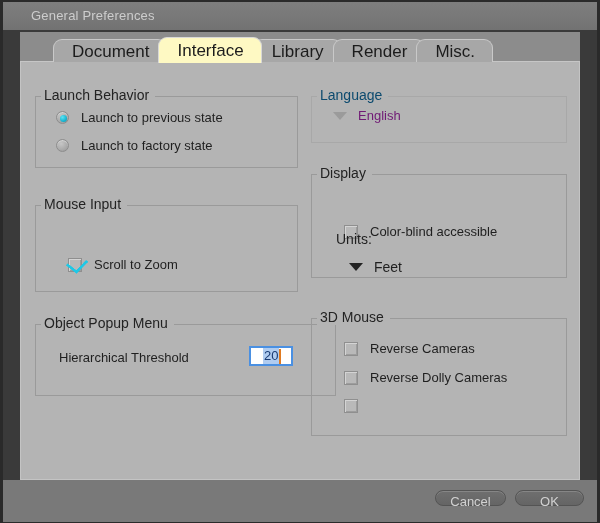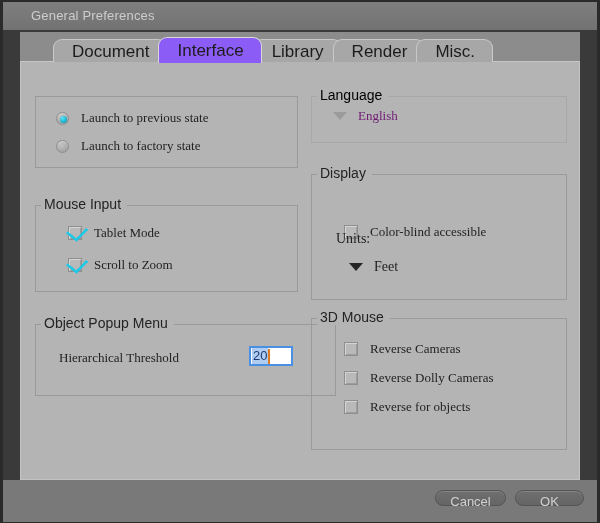--- a/index.html
+++ b/index.html
@@ -67,21 +67,21 @@
     background: #a7a7a7;
     border: 1px solid #c9c9c9;
     border-bottom: none;
     border-top-left-radius: 9px;
     border-top-right-radius: 9px;
     margin-right: -9px;
     text-align: center;
     white-space: nowrap;
   }
   .tab.active {
-    background: #8b5cf6;
+    background: #fef9c3;
     border-color: #d8d8d8;
     z-index: 5;
     height: 26px;
     line-height: 26px;
   }
   .tab-underline {
     position: absolute;
     left: 0; top: 29px;
     width: 560px;
     height: 2px;
@@ -112,34 +112,33 @@
     color: #232323;
     white-space: nowrap;
     z-index: 2;
   }
   .group-box {
     position: absolute;
     left: 0; top: 0;
     width: 100%; height: 100%;
     border: 1px solid #9a9a9a;
   }
-  .group.disabled .group-title { color: #000000; }
+  .group.disabled .group-title { color: #0c4a6e; }
   .group.disabled .group-box { border-color: #a8a8a8; }
 
   
   .row {
     position: absolute;
     display: flex;
     align-items: center;
   }
   .ctl-label {
     font-size: 13px;
     color: #1f1f1f;
     white-space: nowrap;
-    font-family: Liberation Serif, serif;
   }
 
   
   .radio {
     width: 13px; height: 13px;
     border-radius: 50%;
     background: radial-gradient(circle at 38% 34%, #c6c6c6 0%, #a6a6a6 68%, #909090 100%);
     border: 1px solid #8d8d8d;
     box-shadow: inset 0 1px 1px rgba(255,255,255,0.45);
     margin-right: 12px;
@@ -189,21 +188,21 @@
   .text-disabled { color: #701a75; }
 
   
   .num-input {
     width: 44px; height: 20px;
     background: #ffffff;
     border: 2px solid #4a90e2;
     position: relative;
     display: flex;
     align-items: center;
-    padding-left: 1px;
+    padding-left: 12px;
   }
   .num-sel {
     background: #b0ccf0;
     color: #1b3c74;
     font-size: 13px;
     line-height: 16px;
     padding: 0 1px;
   }
   .num-caret {
     width: 2px;
@@ -252,40 +251,37 @@
         <div class="tab">Library</div>
         <div class="tab">Render</div>
         <div class="tab">Misc.</div>
       </div>
   </div>
 
   <div class="panel">
 
     <div class="group" id="grp-launch" style="left:14px; top:34px; width:263px; height:72px;">
       <div class="group-box"></div>
+      <div class="group-title">Launch Behavior</div>
 
       <div class="row" style="left:21px; top:14px;">
         <span class="radio checked"></span>
         <span class="ctl-label">Launch to previous state</span>
       </div>
 
       <div class="row" style="left:21px; top:42px;">
         <span class="radio"></span>
         <span class="ctl-label">Launch to factory state</span>
       </div>
     </div>
 
     <div class="group" id="grp-mouse" style="left:14px; top:143px; width:263px; height:87px;">
       <div class="group-box"></div>
       <div class="group-title">Mouse Input</div>
 
-      <div class="row" style="left:33px; top:20px;">
-        <span class="checkbox checked"></span>
-        <span class="ctl-label">Tablet Mode</span>
-      </div>
 
       <div class="row" style="left:33px; top:52px;">
         <span class="checkbox checked"></span>
         <span class="ctl-label">Scroll to Zoom</span>
       </div>
     </div>
 
     <div class="group" id="grp-popup" style="left:14px; top:262px; width:301px; height:72px;">
       <div class="group-box"></div>
       <div class="group-title">Object Popup Menu</div>
@@ -305,56 +301,55 @@
     <div class="group disabled" id="grp-language" style="left:290px; top:34px; width:256px; height:47px;">
       <div class="group-box"></div>
       <div class="group-title">Language</div>
 
       <div class="row" style="left:22px; top:12px;">
         <span class="arrow disabled"></span>
         <span class="ctl-label text-disabled">English</span>
       </div>
     </div>
 
-    <div class="group" id="grp-display" style="left:290px; top:112px; width:256px; height:126px;">
+    <div class="group" id="grp-display" style="left:290px; top:112px; width:256px; height:104px;">
       <div class="group-box"></div>
       <div class="group-title">Display</div>
 
       <div class="row" style="left:33px; top:22px;margin-top:28px;">
         <span class="checkbox"></span>
         <span class="ctl-label">Color-blind accessible</span>
       </div>
 
       <div class="row" style="left:25px; top:57px;">
         <span class="ctl-label" style="font-size:14px;">Units:</span>
       </div>
 
       <div class="row" style="left:38px; top:85px;">
         <span class="arrow"></span>
         <span class="ctl-label" style="font-size:14px;">Feet</span>
       </div>
     </div>
 
-    <div class="group" id="grp-3dmouse" style="left:290px; top:256px; width:256px; height:132px;">
+    <div class="group" id="grp-3dmouse" style="left:290px; top:256px; width:256px; height:118px;">
       <div class="group-box"></div>
       <div class="group-title">3D Mouse</div>
 
       <div class="row" style="left:33px; top:23px;">
         <span class="checkbox"></span>
         <span class="ctl-label">Reverse Cameras</span>
       </div>
 
       <div class="row" style="left:33px; top:52px;">
         <span class="checkbox"></span>
         <span class="ctl-label">Reverse Dolly Cameras</span>
       </div>
 
       <div class="row" style="left:33px; top:81px;">
         <span class="checkbox"></span>
-        <span class="ctl-label">Reverse for objects</span>
       </div>
     </div>
 
   </div>
 
   <div class="footer">
     <div class="btn" id="btn-cancel">Cancel</div>
     <div class="btn" id="btn-ok">OK</div>
   </div>
 

